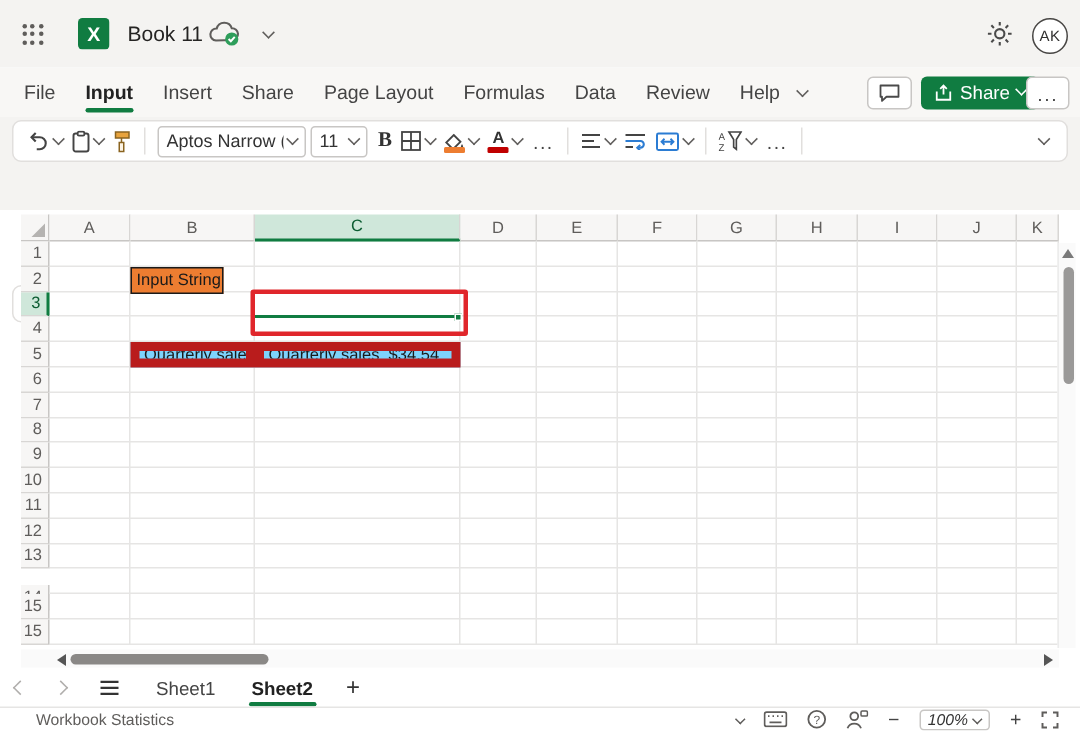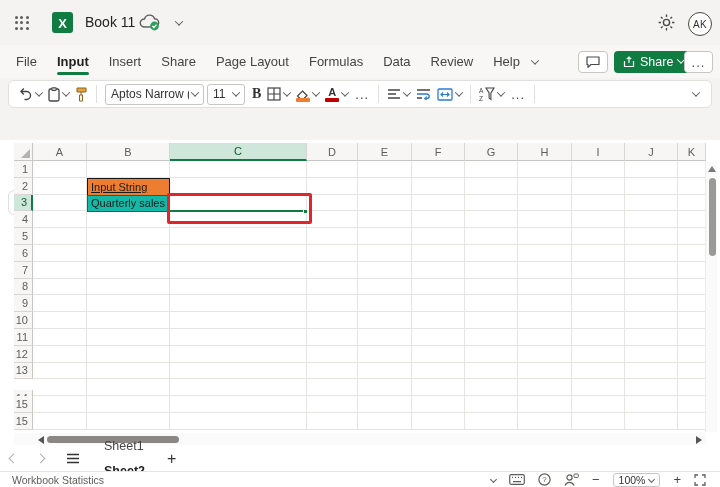--- a/index.html
+++ b/index.html
@@ -94,21 +94,21 @@
     justify-content:flex-end; padding-right:4px; }
   .rowhdr.sel { background:#cfe7da; color:#0c5c32; border-right:2px solid #107C41; }
   #corner { border-right:1px solid #c8c6c4; border-bottom:1px solid #c8c6c4; }
   #corner i { position:absolute; right:2px; bottom:2px; width:0; height:0;
     border-left:9px solid transparent; border-bottom:9px solid #b5b3b1; }
   .gridline-v { position:absolute; width:1px; background:#e6e5e4; }
   .gridline-h { position:absolute; height:1px; background:#e6e5e4; }
   .cell { position:absolute; font-size:11px; display:flex; align-items:center;
     padding:0 3px; white-space:pre; overflow:hidden; color:#1a1a1a; }
   .cell.orange { background:#ED7D31; border:1px solid #1a1a1a; }
-  .cell.green  { background:#14b8a6; border:1px solid #b91c1c; }
+  .cell.green  { background:#7dd3fc; border:6px solid #b91c1c;margin-top:33px; }
   #sel-border { position:absolute; border-bottom:2px solid #107C41; }
   #fill-handle { position:absolute; width:5px; height:5px; background:#107C41; border:1px solid #fff; }
   #red-annotation { position:absolute; border:3px solid #E0262B; border-radius:2px; background:transparent; }
 
   
   #vscroll { position:absolute; left:705px; top:162px; width:12px; height:270px; background:#fafafa;
     border-left:1px solid #ececec; }
   #vscroll .arrow-up { position:absolute; left:2px; top:4px; width:0; height:0;
     border-left:4px solid transparent; border-right:4px solid transparent; border-bottom:6px solid #7a7a7a; }
   #vscroll .thumb { position:absolute; left:2.5px; top:16px; width:7px; height:78px; background:#9a9998; border-radius:4px; }
@@ -129,24 +129,24 @@
   .sheet-tab { position:relative; margin-left:24px; font-size:12.5px; color:#444; height:25px;
     display:flex; align-items:center; }
   .sheet-tab.active { font-weight:700; color:#222; }
   .sheet-tab.active::after { content:""; position:absolute; left:-2px; right:-2px; bottom:0;
     height:3px; background:#107C41; border-radius:2px; }
   #add-sheet-btn { margin-left:22px; font-size:16px; color:#333; }
 
   
   #statusbar { position:absolute; left:0; top:471px; width:720px; height:16px; background:#fff;
     border-top:1px solid #e6e5e4; display:flex; align-items:center; font-size:10.5px; color:#5f5d5b; }
-  #status-left { margin-left:12px; }
+  #status-left { margin-left:24px; }
   #status-right { margin-left:auto; margin-right:14px; display:flex; align-items:center; gap:13px; }
   #zoom-box { border:1px solid #c8c6c4; border-radius:3px; height:14px; padding:0 5px;
-    display:flex; align-items:center; gap:4px; color:#333; }
+    display:flex; align-items:center; gap:4px; color:#333;font-style:italic; }
   .schev { display:inline-block; width:5px; height:5px; border-right:1.2px solid #5f5d5b;
     border-bottom:1.2px solid #5f5d5b; transform:rotate(45deg); }
   .plusminus { font-size:13px; color:#444; }
 </style>
 </head>
 <body>
 
 <div id="app">
 
   <div id="titlebar">
@@ -372,22 +372,23 @@
       <div class="rowhdr" style="left: 0px; top: 202.8px; width: 19px; height: 16.8px;">12</div>
       <div class="gridline-h" style="left: 19px; top: 218.6px; width: 673px;"></div>
       <div class="rowhdr" style="left: 0px; top: 219.6px; width: 19px; height: 16.8px;">13</div>
       <div class="gridline-h" style="left: 19px; top: 235.4px; width: 673px;"></div>
       <div class="rowhdr" style="left: 0px; top: 247px; width: 19px; height: 16.8px;">14</div>
       <div class="gridline-h" style="left: 19px; top: 252.2px; width: 673px;"></div>
       <div class="rowhdr" style="left: 0px; top: 253.2px; width: 19px; height: 16.8px;">15</div>
       <div class="gridline-h" style="left: 19px; top: 269px; width: 673px;"></div>
       <div class="rowhdr" style="left: 0px; top: 270px; width: 19px; height: 16.8px;">15</div>
       <div class="gridline-h" style="left: 19px; top: 285.8px; width: 673px;"></div>
-      <div class="cell orange" style="left: 73px; top: 35px; width: 83px; height: 17.8px; z-index: 2; text-decoration: underline;">Input String</div>
+      <div class="cell orange" style="left: 73px; top: 35px; width: 62px; height: 17.8px; z-index: 2;">Input String</div>
       <div class="cell green" style="left: 73px; top: 51.6px; width: 83px; height: 17.8px; z-index: 2;">Quarterly sales</div>
+      <div class="cell green" style="left: 156px; top: 51.6px; width: 137px; height: 17.8px; z-index: 2;">Quarterly sales  $34.54</div>
       <div class="" id="sel-border" style="left: 156px; top: 51.6px; width: 137px; height: 17.8px; z-index: 3;"></div>
       <div class="" id="fill-handle" style="left: 289px; top: 66.4px; z-index: 5;"></div>
     </div>
 
   <div id="red-annotation" style="left: 167px; top: 192.6px; width: 145px; height: 31.8px; z-index: 6;"></div>
 
   <div id="vscroll">
     <div class="arrow-up"></div>
     <div class="thumb"></div>
   </div>
@@ -396,21 +397,21 @@
     <div class="thumb"></div>
     <div class="arrow-right"></div>
   </div>
 
   <div id="sheetbar">
     <span id="nav-prev" class="navchev"></span>
     <span id="nav-next" class="navchev"></span>
     <svg id="all-sheets-btn" width="14" height="11" viewBox="0 0 14 11">
       <path d="M1 1.5 h12 M1 5.5 h12 M1 9.5 h12" stroke="#333" stroke-width="1.5"></path>
     </svg>
-    <div id="sheet-tabs" style="display:flex;flex-direction:column;">
+    <div id="sheet-tabs" style="display:flex;">
         <div class="sheet-tab">Sheet1</div>
         <div class="sheet-tab active">Sheet2</div>
       </div>
     <span id="add-sheet-btn">+</span>
   </div>
 
   <div id="statusbar">
     <span id="status-left">Workbook Statistics</span>
     <div id="status-right">
       <span class="schev"></span>

